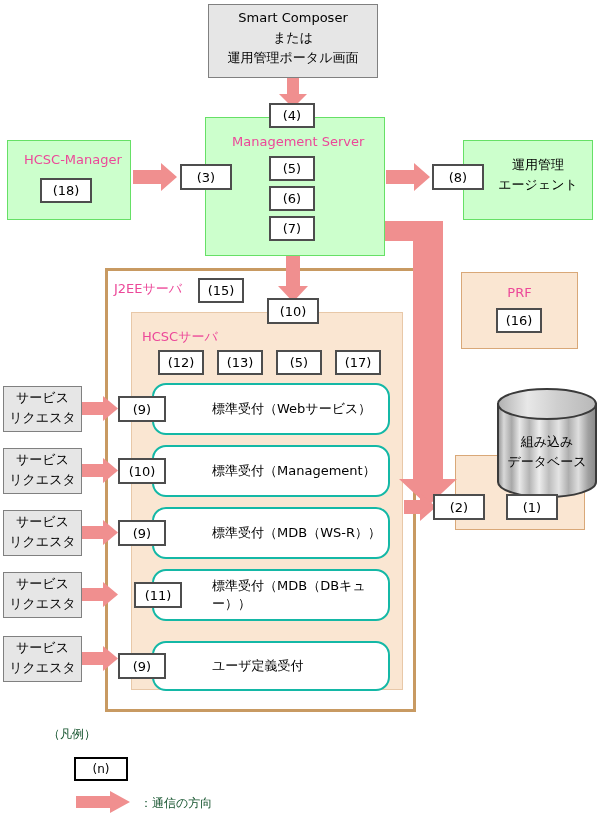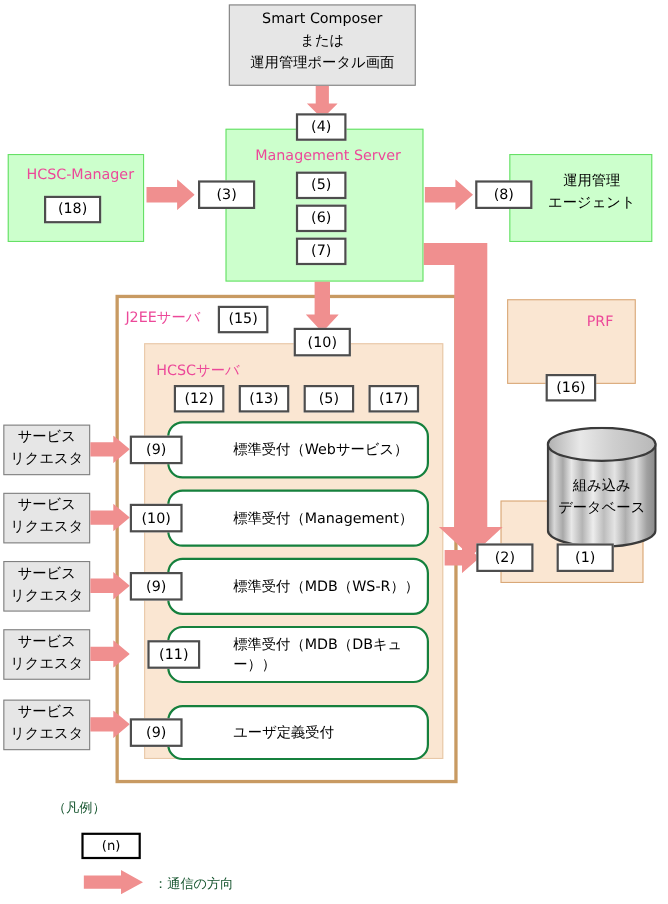--- a/index.html
+++ b/index.html
@@ -52,21 +52,21 @@
     border: 3px solid #c89a62;
     z-index: 4;
   }
   .hcscbox {
     background: #fae6d2;
     border: 1px solid #e8c8a8;
     z-index: 5;
   }
   .recv {
     background: #ffffff;
-    border: 2px solid #15803d;
+    border: 2px solid #14b8a6;
     border-radius: 14px;
     z-index: 20;
     display: flex;
     align-items: center;
   }
   .recv .recv-label {
     padding-left: 58px;
     font-size: 13px;
     color: #000;
   }
@@ -186,22 +186,22 @@
 
   <div class="abs hcscbox" style="left:131px; top:312px; width:272px; height:378px;"></div>
   <div class="lbl" style="left:142px; top:328px;">HCSCサーバ</div>
 
   <div class="abs numbox" style="left:158px; top:350px; width:46px; height:25px;">(12)</div>
   <div class="abs numbox" style="left:217px; top:350px; width:46px; height:25px;">(13)</div>
   <div class="abs numbox" style="left:276px; top:350px; width:46px; height:25px;">(5)</div>
   <div class="abs numbox" style="left:335px; top:350px; width:46px; height:25px;">(17)</div>
 
   <div class="abs peachbox" style="left:461px; top:272px; width:117px; height:77px;"></div>
-  <div class="lbl center" style="left:461px; top:285px; width:117px; text-align:center;padding-left:26px;">PRF</div>
-  <div class="abs numbox" style="left:496px; top:308px; width:46px; height:25px;margin-top:32px;">(16)</div>
+  <div class="lbl center" style="left:461px; top:285px; width:117px; text-align:center;">PRF</div>
+  <div class="abs numbox" style="left:496px; top:308px; width:46px; height:25px;">(16)</div>
 
   <div class="abs peachbox" style="left:455px; top:455px; width:130px; height:75px;"></div>
 
   <div class="cylinder" style="left:497px; top:388px; width:100px; height:110px;">
     <svg width="100" height="110" viewBox="0 0 100 110">
       <defs>
         <linearGradient id="cylg" x1="0" y1="0" x2="1" y2="0">
           <stop offset="0%" stop-color="#8f8f8f"></stop>
           <stop offset="6%" stop-color="#d8d8d8"></stop>
           <stop offset="14%" stop-color="#a8a8a8"></stop>

